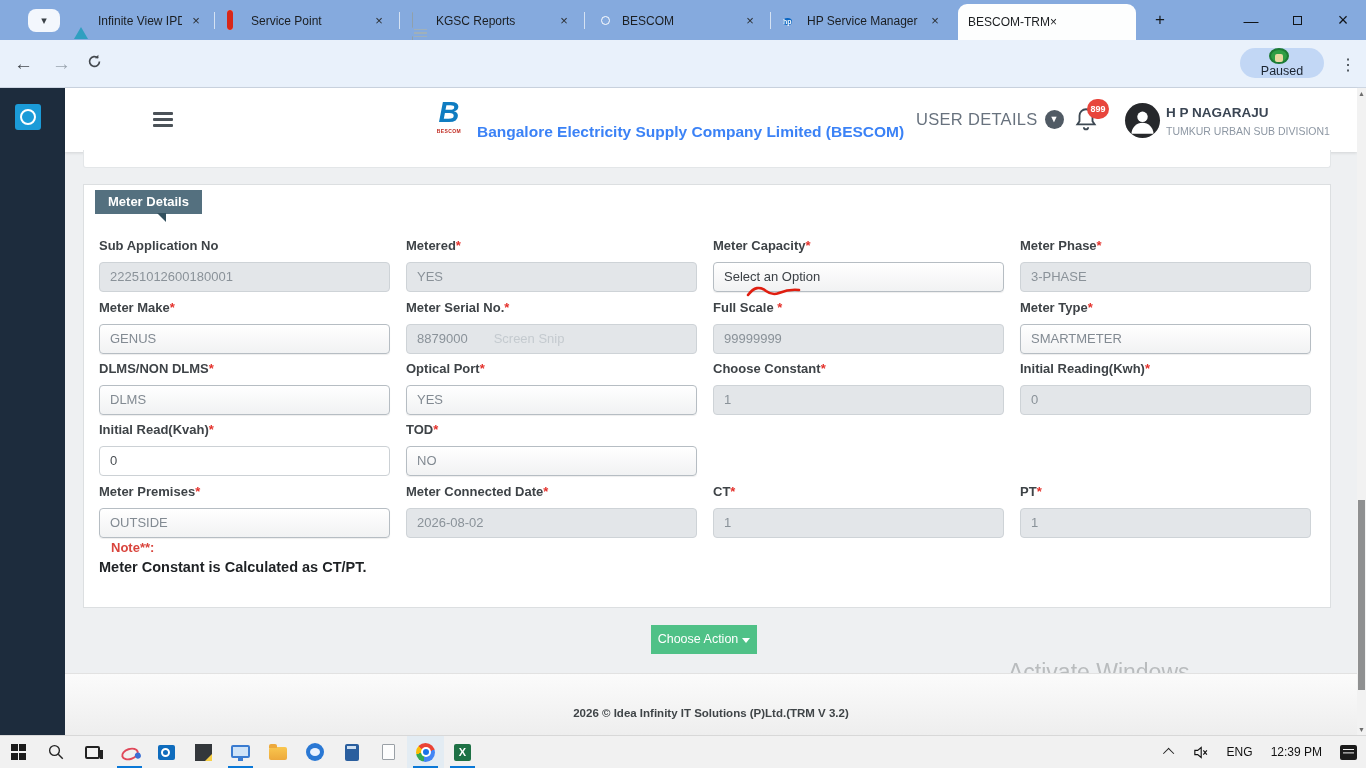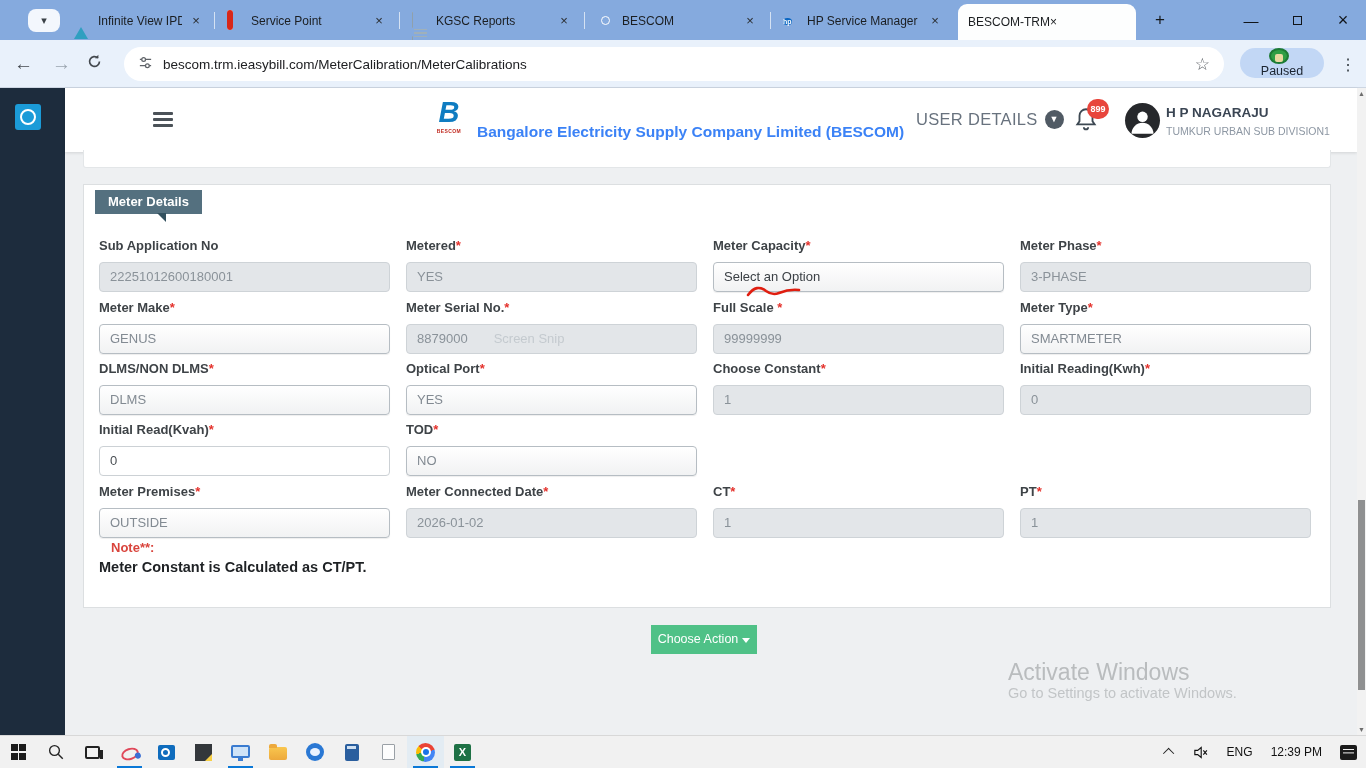--- a/index.html
+++ b/index.html
@@ -212,31 +212,20 @@
 
 <div class="toolbar">
   <div class="navbtn" style="left:14px">←</div>
   <div class="navbtn" style="left:52px;color:#9aa4ae">→</div>
   <div class="navbtn" style="left:86px">
     <svg width="17" height="17" viewBox="0 0 24 24">
         <path d="M19 12a7 7 0 1 1-2.2-5.1" fill="none" stroke="#43484e" stroke-width="2.4"></path>
         <path d="M17.5 2.5v5h-5z" fill="#43484e"></path>
       </svg>
   </div>
-  <div class="urlpill">
-    <span style="margin-right:10px">
-      <svg width="15" height="15" viewBox="0 0 24 24">
-          <path d="M3 7h18M3 17h18" stroke="#5f6368" stroke-width="2"></path>
-          <circle cx="9" cy="7" r="3" fill="#fff" stroke="#5f6368" stroke-width="2"></circle>
-          <circle cx="15" cy="17" r="3" fill="#fff" stroke="#5f6368" stroke-width="2"></circle>
-        </svg>
-    </span>
-    <span class="url-text">bescom.trm.ieasybill.com/MeterCalibration/MeterCalibrations</span>
-    <span style="font-size:17px;color:#5f6368">☆</span>
-  </div>
   <div class="paused-pill">
     <span class="paused-av">
         <i></i>
       </span>
     <span class="paused-label">Paused</span>
   </div>
   <div class="navbtn" style="left:1340px;font-size:16px;color:#3a4147">⋮</div>
 </div>
 
 <div class="page">
@@ -317,37 +306,40 @@
     <div class="field fd" style="left:936px;top:200px"><span>0</span></div>
 
     <div class="field-label" style="left:15px;top:237px"><span>Initial Read(Kvah)</span><span class="req">*</span></div>
     <div class="field fi" style="left:15px;top:261px"><span>0</span></div>
     <div class="field-label" style="left:322px;top:237px"><span>TOD</span><span class="req">*</span></div>
     <div class="field fs" style="left:322px;top:261px"><span>NO</span></div>
 
     <div class="field-label" style="left:15px;top:299px"><span>Meter Premises</span><span class="req">*</span></div>
     <div class="field fs" style="left:15px;top:323px"><span>OUTSIDE</span></div>
     <div class="field-label" style="left:322px;top:299px"><span>Meter Connected Date</span><span class="req">*</span></div>
-    <div class="field fd" style="left:322px;top:323px"><span>2026-01-02</span></div>
+    <div class="field fd" style="left:322px;top:323px"><span>2026-08-02</span></div>
     <div class="field-label" style="left:629px;top:299px"><span>CT</span><span class="req">*</span></div>
     <div class="field fd" style="left:629px;top:323px"><span>1</span></div>
     <div class="field-label" style="left:936px;top:299px"><span>PT</span><span class="req">*</span></div>
     <div class="field fd" style="left:936px;top:323px"><span>1</span></div>
 
     <div class="note-label">Note**:</div>
     <div class="note-text">Meter Constant is Calculated as CT/PT.</div>
   </div>
 
   <div class="action-btn">
     <span>Choose Action</span><span class="caret-down"></span>
   </div>
 
   <div class="watermark1">Activate Windows</div>
   <div class="watermark2">Go to Settings to activate Windows.</div>
 
+  <div class="footerbar">
+    <div class="footer-text">2026 © Idea Infinity IT Solutions (P)Ltd.(TRM V 3.2)</div>
+  </div>
 
   <div class="pg-scroll">
     <div class="pg-arrow" style="top:2px">▲</div>
     <div class="pg-thumb"></div>
     <div class="pg-arrow" style="bottom:2px">▼</div>
   </div>
 </div>
 
 <div class="taskbar">
   <div class="tb-item">

